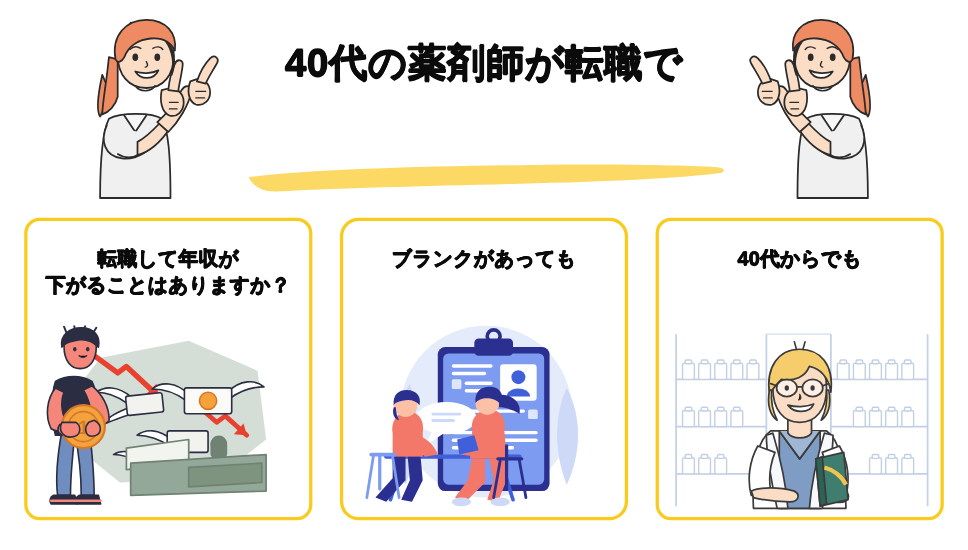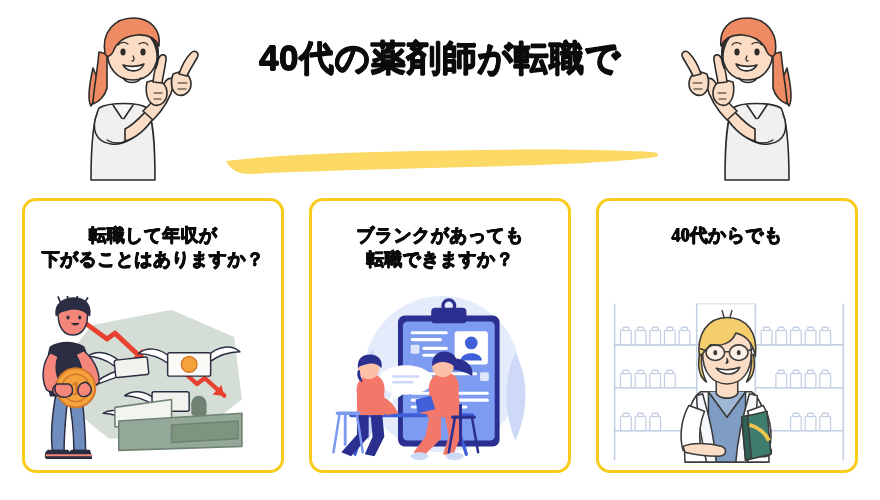--- a/index.html
+++ b/index.html
@@ -31,22 +31,22 @@
   .underline-brush svg{display:block;width:100%;height:100%;}
 
   
   .cards{position:absolute;left:0;top:198px;width:880px;height:282px;}
   .card{
     position:absolute;top:0;width:262px;height:275px;
     border:3.5px solid #f9cb1d;border-radius:14px;background:#ffffff;
     box-sizing:border-box;overflow:hidden;padding-left:20px;
   }
   .card-1{left:22px;}
-  .card-2{left:309px;}
-  .card-3{left:596px;font-family:Liberation Serif, serif;}
+  .card-2{left:309px;border-radius:17px;}
+  .card-3{left:596px;}
 
   .card-title{
     position:absolute;left:0;top:22px;width:100%;text-align:center;
     color:#0b0b0b;font-weight:bold;font-size:18px;line-height:24px;
     letter-spacing:0.2px;
     text-shadow:0.5px 0 0 #0b0b0b,-0.5px 0 0 #0b0b0b,0 0.5px 0 #0b0b0b,0 -0.5px 0 #0b0b0b;
   }
   .card-title .tl{display:block;white-space:nowrap;}
 
   .card-art{position:absolute;left:0;bottom:4px;width:100%;height:170px;}
@@ -255,21 +255,20 @@
             <path d="M32 88 C28 96 34 104 44 101 C50 99 50 91 45 88 Z"></path>
             <path d="M62 86 C70 90 70 100 60 101 C54 101 52 93 57 88 Z"></path>
           </g>
         </svg>
       </div>
     </div>
 
     <div class="card card-2">
       <div class="card-title">
         <span class="tl">ブランクがあっても</span>
-        <span class="tl">転職できますか？</span>
       </div>
       <div class="card-art">
         <svg viewBox="0 0 262 170" xmlns="http://www.w3.org/2000/svg">
 
           <circle cx="133" cy="78" r="80" fill="#e4ebfb"></circle>
 
           <path d="M62 52 C46 78 44 112 58 146 C70 116 72 80 62 52 Z" fill="#cdd9f7"></path>
           <path d="M208 56 C222 82 222 116 208 146 C196 116 196 82 208 56 Z" fill="#cdd9f7"></path>
 
           <g>

